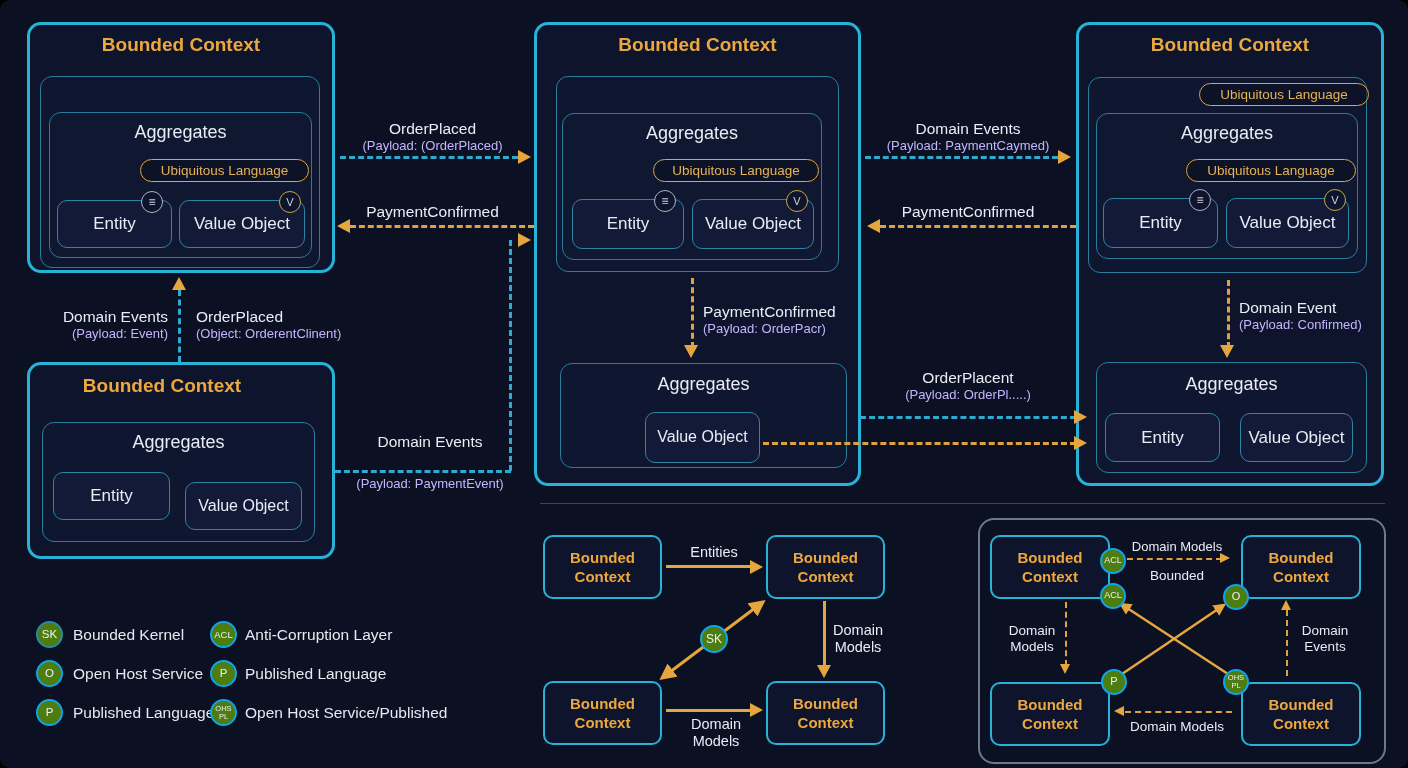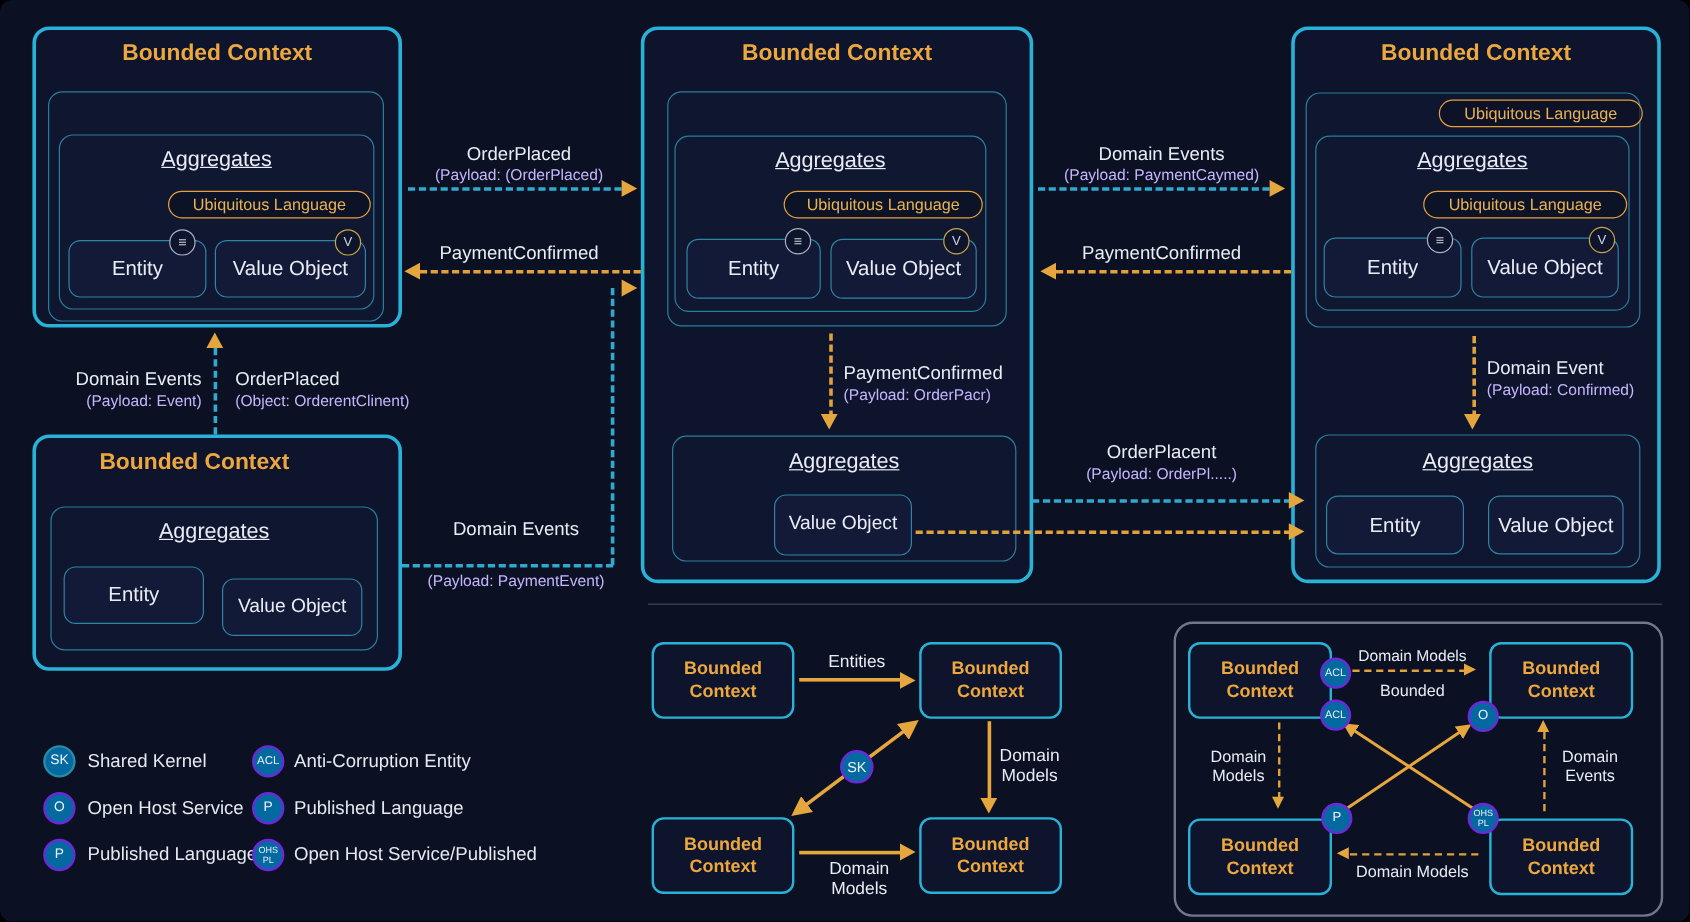--- a/index.html
+++ b/index.html
@@ -5,42 +5,42 @@
   html,body{margin:0;padding:0;background:#000;}
   body{font-family:"Liberation Sans",sans-serif;}
   #stage{position:relative;width:1408px;height:768px;background:#0b1022;border-radius:10px;overflow:hidden;margin:0 auto;}
   .abs{position:absolute;}
   .ctx{border:3px solid #29b2d8;border-radius:14px;background:#0e142c;box-sizing:border-box;}
   .inner{border:1.6px solid #2a7e9c;border-radius:12px;box-sizing:border-box;background:rgba(18,26,56,0.25);}
   .cell{border:1.6px solid #2e85a3;border-radius:10px;background:#121a38;box-sizing:border-box;display:flex;align-items:center;justify-content:center;color:#e9ecf4;font-size:17px;text-align:center;line-height:1.15;}
   .pill{border:1.6px solid #e3a23d;border-radius:999px;color:#e8b254;font-size:13.5px;display:flex;align-items:center;justify-content:center;box-sizing:border-box;background:rgba(11,16,34,0.6);white-space:nowrap;}
   .bc-title{color:#eca83f;font-weight:bold;font-size:19px;text-align:center;}
   .sub-title{color:#e9ecf4;font-size:16.5px;text-align:center;}
-  .agg-title{color:#e9ecf4;font-size:18px;text-align:center;text-decoration:underline;}
+  .agg-title{color:#e9ecf4;font-size:18px;text-align:center;}
   .icn{width:22px;height:22px;border-radius:50%;border:1.6px solid #aab2c2;background:#0e142c;display:flex;align-items:center;justify-content:center;color:#cdd3de;font-size:12px;box-sizing:border-box;}
   .icn.gold{border-color:#c9a545;font-size:11px;}
   .edge-t{color:#e9edf5;font-size:15.5px;}
   .edge-p{color:#c4b5fd;font-size:13px;}
   .tc{text-align:center;}.tr{text-align:right;}.tl{text-align:left;}
   .dash-h{height:0;border-top:3px dashed;box-sizing:border-box;}
   .dash-v{width:0;border-left:3px dashed;box-sizing:border-box;}
   .dash-h2{height:0;border-top:2.5px dashed;box-sizing:border-box;}
   .dash-v2{width:0;border-left:2.5px dashed;box-sizing:border-box;}
   .c-cyan{border-color:#2fa9ce;}
   .c-org{border-color:#e0a13c;}
   .ah{width:0;height:0;}
   .ah-r{border-top:7px solid transparent;border-bottom:7px solid transparent;border-left:13px solid #e6a63e;}
   .ah-l{border-top:7px solid transparent;border-bottom:7px solid transparent;border-right:13px solid #e6a63e;}
   .ah-u{border-left:7px solid transparent;border-right:7px solid transparent;border-bottom:13px solid #e6a63e;}
   .ah-d{border-left:7px solid transparent;border-right:7px solid transparent;border-top:13px solid #e6a63e;}
   .ah-r-s{border-top:5px solid transparent;border-bottom:5px solid transparent;border-left:10px solid #e6a63e;}
   .ah-l-s{border-top:5px solid transparent;border-bottom:5px solid transparent;border-right:10px solid #e6a63e;}
   .ah-u-s{border-left:5px solid transparent;border-right:5px solid transparent;border-bottom:10px solid #e6a63e;}
   .ah-d-s{border-left:5px solid transparent;border-right:5px solid transparent;border-top:10px solid #e6a63e;}
-  .badge{border-radius:50%;border:2px solid #6d28d9;background:#0369a1;color:#eef1f6;display:flex;align-items:center;justify-content:center;text-align:center;box-sizing:border-box;line-height:1.05;}
+  .badge{border-radius:50%;border:2px solid #0ea5e9;background:#4d7c0f;color:#eef1f6;display:flex;align-items:center;justify-content:center;text-align:center;box-sizing:border-box;line-height:1.05;}
   .badge.teal{border-color:#2a8aa5;}
   .leg-label{color:#e6e9f0;font-size:15.5px;display:flex;align-items:center;}
   .mbox{border:2.5px solid #29b2d8;border-radius:10px;background:#0e142c;display:flex;align-items:center;justify-content:center;text-align:center;color:#eca83f;font-weight:bold;font-size:15px;line-height:1.3;box-sizing:border-box;padding:2px;}
   .sline{background:#e6a63e;}
   .mlabel{color:#e9ecf4;font-size:14.5px;line-height:1.18;}
   .clabel{color:#e9ecf4;font-size:13.5px;line-height:1.18;}
 </style>
 </head>
 <body>
 
@@ -136,23 +136,23 @@
   <div class="abs edge-p tl" style="left:1239px;top:317px;width:150px">(Payload: Confirmed)</div>
 
   <div class="abs edge-t tc" style="left:868px;top:369px;width:200px">OrderPlacent</div>
   <div class="abs edge-p tc" style="left:868px;top:387px;width:200px">(Payload: OrderPl.....)</div>
   <div class="abs dash-h c-cyan" style="left:860px;top:416px;width:216px"></div>
   <div class="abs ah ah-r" style="left:1074px;top:410px"></div>
   <div class="abs dash-h c-org" style="left:763px;top:442px;width:313px"></div>
   <div class="abs ah ah-r" style="left:1074px;top:436px"></div>
 
   <div class="abs badge teal" style="left:36px;top:621px;width:27px;height:27px;font-size:11.5px">SK</div>
-  <div class="abs leg-label" style="left:73px;top:621px;width:165px;height:27px">Shared Kernel</div>
+  <div class="abs leg-label" style="left:73px;top:621px;width:165px;height:27px">Bounded Kernel</div>
   <div class="abs badge" style="left:210px;top:621px;width:27px;height:27px;font-size:9.5px">ACL</div>
-  <div class="abs leg-label" style="left:245px;top:621px;width:200px;height:27px">Anti-Corruption Entity</div>
+  <div class="abs leg-label" style="left:245px;top:621px;width:200px;height:27px">Anti-Corruption Layer</div>
   <div class="abs badge" style="left:36px;top:660px;width:27px;height:27px;font-size:11.5px">O</div>
   <div class="abs leg-label" style="left:73px;top:660px;width:165px;height:27px">Open Host Service</div>
   <div class="abs badge" style="left:210px;top:660px;width:27px;height:27px;font-size:11.5px">P</div>
   <div class="abs leg-label" style="left:245px;top:660px;width:200px;height:27px">Published Language</div>
   <div class="abs badge" style="left:36px;top:699px;width:27px;height:27px;font-size:11.5px">P</div>
   <div class="abs leg-label" style="left:73px;top:699px;width:165px;height:27px">Published Language</div>
   <div class="abs badge" style="left:210px;top:699px;width:27px;height:27px;font-size:7.5px">OHS PL</div>
   <div class="abs leg-label" style="left:245px;top:699px;width:210px;height:27px">Open Host Service/Published</div>
 
   <div class="abs" style="left:540px;top:503px;width:845px;height:0;border-top:1px solid #3f4757"></div>

